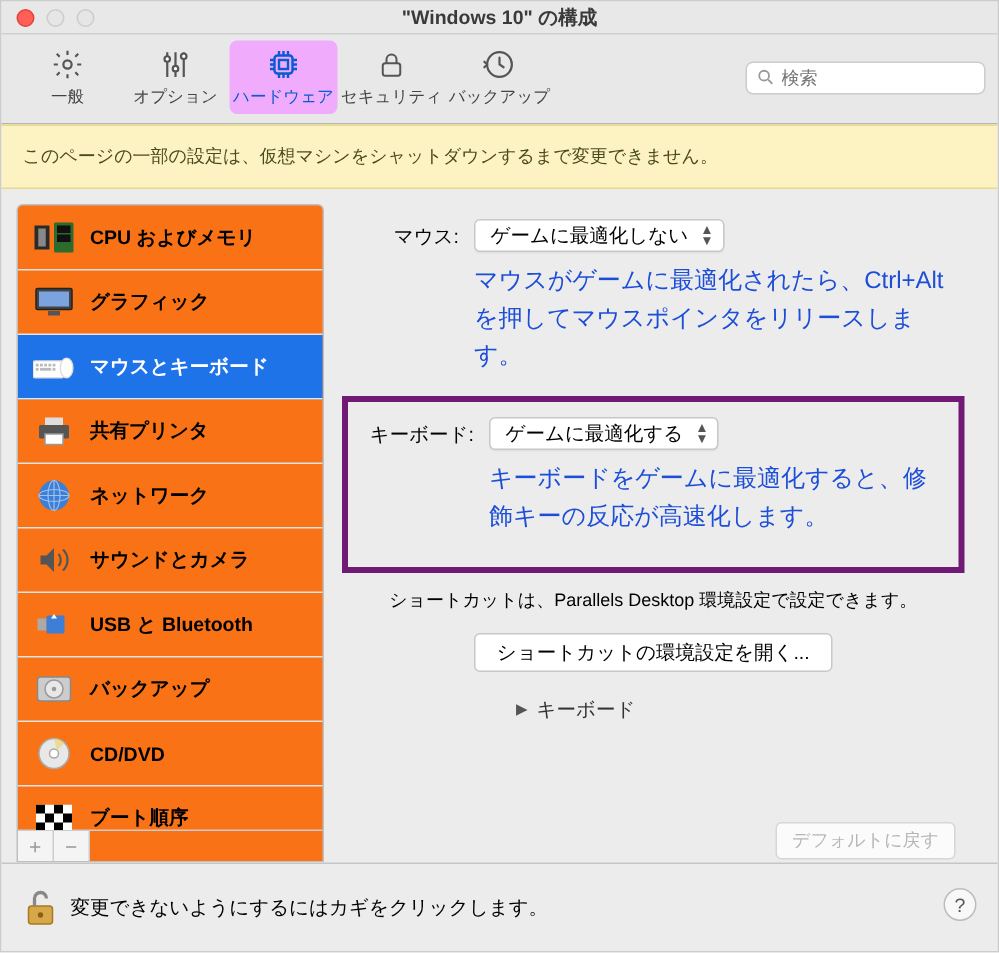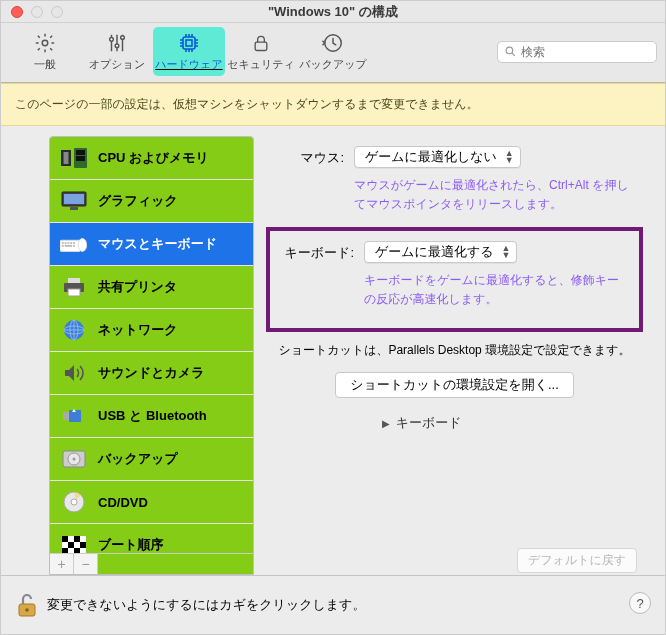--- a/index.html
+++ b/index.html
@@ -7,44 +7,44 @@
   .window { width: 666px; height: 635px; background: #ececec; display: flex; flex-direction: column; border: 1px solid #ccc; position: relative; }
   .titlebar { height: 22px; display: flex; align-items: center; position: relative; background: #e8e8e8; border-bottom: 1px solid #d0d0d0; }
   .traffic { display: flex; gap: 8px; padding-left: 10px; }
   .traffic span { width: 12px; height: 12px; border-radius: 50%; display: inline-block; }
   .t-close { background: #ff5f57; border: 0.5px solid #e14138; }
   .t-min { background: #e6e6e6; border: 0.5px solid #ccc; }
   .t-max { background: #e6e6e6; border: 0.5px solid #ccc; }
   .title { position: absolute; left: 0; right: 0; text-align: center; font-size: 13px; font-weight: 600; color: #3a3a3a; }
   .toolbar { display: flex; align-items: center; padding: 4px 8px 6px 8px; background: #e8e8e8; border-bottom: 1px solid #b5b5b5; }
   .tool-item { display: flex; flex-direction: column; align-items: center; width: 72px; padding: 4px 0; border-radius: 5px; cursor: default; }
-  .tool-item.selected { background: #5eead4; text-decoration: underline; }
+  .tool-item.selected { background: #f0abfc; }
   .tool-icon { width: 24px; height: 24px; display:flex; align-items:center; justify-content:center; }
   .tool-label { font-size: 11px; margin-top: 2px; color: #444; }
   .tool-item.selected .tool-label { color: #0a5ad6; }
   .toolbar .spacer { flex: 1; }
   .search-wrap { display: flex; align-items: center; background: #fff; border: 1px solid #ccc; border-radius: 5px; padding: 2px 6px; width: 160px; height: 22px; margin-left: 28px; }
   .search-wrap input { border: none; outline: none; font-size: 12px; flex:1; background: transparent; }
   .warn-bar { background: #fdf3c2; color: #4a4a1f; font-size: 12px; padding: 12px 14px; border-top: 1px solid #e6da8f; border-bottom: 1px solid #e6da8f; }
   .main { flex: 1; display: flex; background: #ececec; padding: 10px 10px 0 10px; gap:0; overflow:hidden;}
-  .sidebar { width: 205px; background: #84cc16; border: 1px solid #bfbfbf; border-radius: 4px 4px 0 0; display: flex; flex-direction: column; margin-left: 38px; }
+  .sidebar { width: 205px; background: #f97316; border: 1px solid #bfbfbf; border-radius: 4px 4px 0 0; display: flex; flex-direction: column; }
   .side-list { flex: 1; overflow: auto; }
   .side-item { display: flex; align-items: center; gap: 10px; padding: 10px 10px; border-bottom: 1px solid #e4e4e4; cursor: default; }
   .side-item.selected { background: #1f73e8; color: #fff; text-align: center; }
   .side-icon { width: 28px; height: 22px; display:flex; align-items:center; justify-content:center; flex-shrink:0; }
   .side-label { font-size: 13px; font-weight: 600; }
   .side-item.selected .side-label { color:#fff; }
   .side-footer { display:flex; border-top:1px solid #ccc; }
   .side-footer button { width:24px; height:20px; border:none; background:#f4f4f4; border-right:1px solid #ccc; color:#999; font-size:14px; line-height:1; cursor:default;}
   .content { flex: 1; padding: 10px 18px 10px 18px; position:relative; }
   .row { display:flex; align-items:flex-start; gap:10px; margin-bottom:8px; }
   .row-label { min-width:72px; text-align:right; font-size:13px; padding-top:3px; }
   .select-like { display:inline-flex; align-items:center; background:#fff; border:1px solid #c8c8c8; border-radius:4px; padding: 2px 6px 2px 10px; font-size:13px; height:22px; box-shadow: 0 1px 0 rgba(0,0,0,.05); }
   .select-like .chevs { margin-left:8px; font-size:9px; line-height:7px; color:#555; display:flex; flex-direction:column;}
-  .hint { font-size: 12px; color: #8b5cf6; margin-left: 82px; margin-bottom: 14px; line-height:1.55; }
+  .hint { font-size: 16px; color: #1d4ed8; margin-left: 82px; margin-bottom: 14px; line-height:1.55; }
   .highlight-box { border: 4px solid #701a75; padding: 10px 12px 6px 12px; margin: 0 -6px 10px -6px; }
   .sc-text { text-align:center; font-size:12px; margin-bottom:8px;}
   .open-sc-btn { display:block; margin: 13px auto 16px auto; background:#fff; border:1px solid #c8c8c8; border-radius:4px; padding:3px 14px; font-size:13px; }
   .adv { display:flex; align-items:center; gap:6px; margin-left: 110px; font-size:13px; color:#333; cursor:default;}
   .adv .tri { font-size:10px; color:#555;}
   .default-btn { position:absolute; right:18px; bottom:2px; background:#fbfbfb; border:1px solid #d6d6d6; border-radius:4px; padding:3px 10px; font-size:12px; color:#b6b6b6;}
   .footer { border-top:1px solid #c5c5c5; padding:16px 14px; display:flex; align-items:flex-start; gap:10px; background:#ececec;}
   .lock-wrap { display:flex; align-items:center; gap:8px; flex:1;}
   .help-btn { width:22px; height:22px; border-radius:50%; border:1px solid #bcbcbc; background:#f8f8f8; display:flex; align-items:center; justify-content:center; font-size:13px; color:#555; cursor:default;}
   svg { display:block; }

